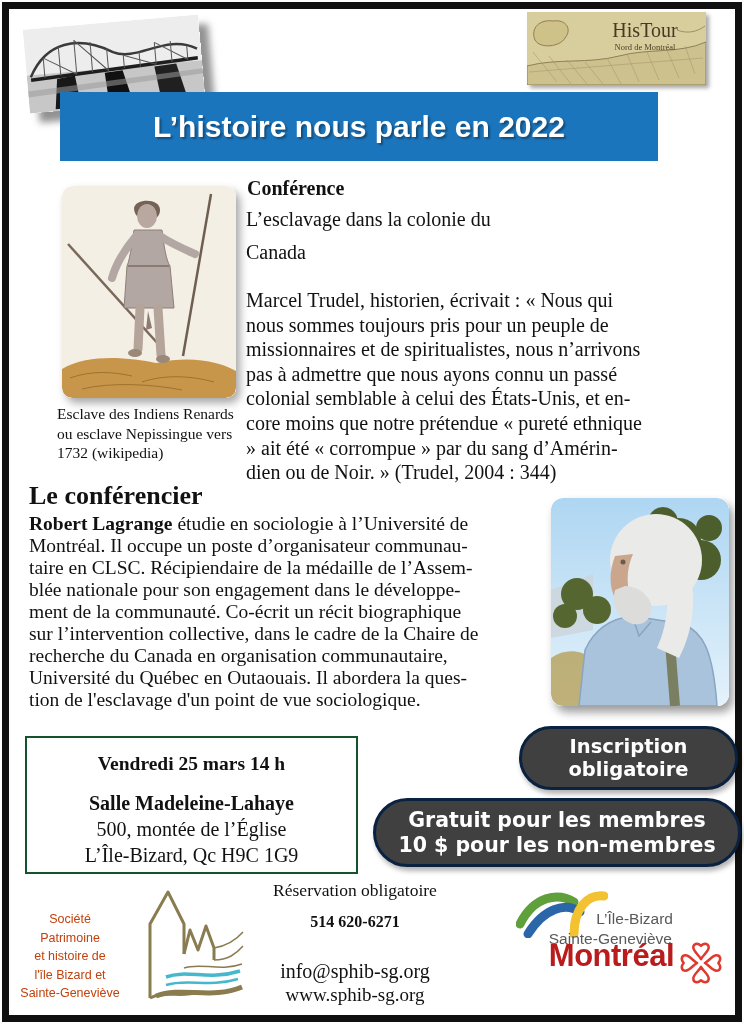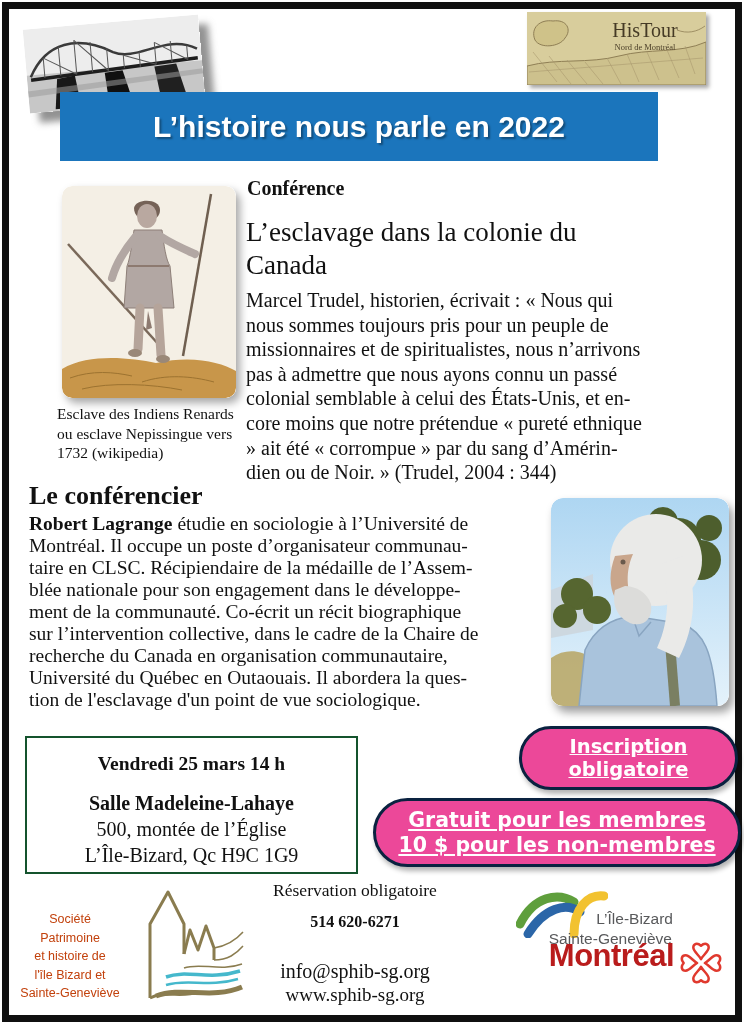--- a/index.html
+++ b/index.html
@@ -18,43 +18,43 @@
           text-shadow:2px 2px 2px rgba(0,0,0,.35);}
 
   
   .engraving{position:absolute;left:62px;top:186px;width:174px;height:212px;border-radius:10px;overflow:hidden;
              box-shadow:inset 0 0 10px 6px rgba(255,255,255,.95), 4px 5px 9px rgba(0,0,0,.35);}
   .engraving svg{display:block;border-radius:10px;}
   .caption{position:absolute;left:57px;top:404px;width:205px;font-size:15.5px;line-height:19.5px;}
 
   
   .kicker{position:absolute;left:247px;top:177px;font-size:20px;font-weight:bold;}
-  .title{position:absolute;left:246px;top:216px;width:480px;font-size:27px;line-height:33px;}
+  .title{position:absolute;left:246px;top:203px;width:480px;font-size:20px;line-height:33px;}
   .quote{position:absolute;left:246px;top:288px;width:495px;font-size:20px;line-height:24.6px;}
 
   
   .spk-head{position:absolute;left:29px;top:481px;font-size:26px;font-weight:bold;}
   .spk-par{position:absolute;left:29px;top:513px;width:530px;font-size:19.5px;line-height:22px;}
   .spk-par b{font-weight:bold;}
   .photo{position:absolute;left:551px;top:498px;width:178px;height:208px;border-radius:12px;overflow:hidden;
          box-shadow:inset 0 0 9px 5px rgba(255,255,255,.9), 4px 6px 10px rgba(0,0,0,.4);}
   .photo svg{display:block;border-radius:12px;}
 
   
   .venue-box{position:absolute;left:25px;top:736px;width:333px;height:138px;border:2px solid #14532d;
              text-align:center;box-sizing:border-box;padding-top:15px;}
   .venue-box .dt{font-weight:bold;font-size:19.5px;margin-bottom:15px;}
   .venue-box .vn{font-weight:bold;font-size:20px;line-height:26px;}
   .venue-box .ad{font-size:20px;line-height:26px;}
 
   
-  .badge{position:absolute;background:#ec4899;border:3px solid #0a2240;color:#fff;
+  .badge{position:absolute;background:#404040;border:3px solid #0a2240;color:#fff;
          font-family:"DejaVu Sans", sans-serif;font-weight:bold;text-align:center;
          display:flex;align-items:center;justify-content:center;box-sizing:border-box;
-         box-shadow:2px 4px 5px rgba(0,0,0,.3);text-decoration:underline;}
+         box-shadow:2px 4px 5px rgba(0,0,0,.3);}
   .badge1{left:519px;top:726px;width:219px;height:64px;border-radius:32px;font-size:19.5px;line-height:23px;}
   .badge2{left:373px;top:798px;width:368px;height:69px;border-radius:35px;font-size:20.5px;line-height:25px;}
 
   
   .society{position:absolute;left:18px;top:910px;width:104px;text-align:center;
            font-family:"Liberation Sans", sans-serif;font-size:12.5px;line-height:18.5px;color:#c2410c;}
   .sphib{position:absolute;left:130px;top:880px;width:114px;height:122px;}
   .contact{position:absolute;left:256px;top:880px;width:198px;text-align:center;}
   .contact .res{font-size:17.5px;margin-bottom:12px;}
   .contact .tel{font-size:16px;font-weight:bold;margin-bottom:28px;}

